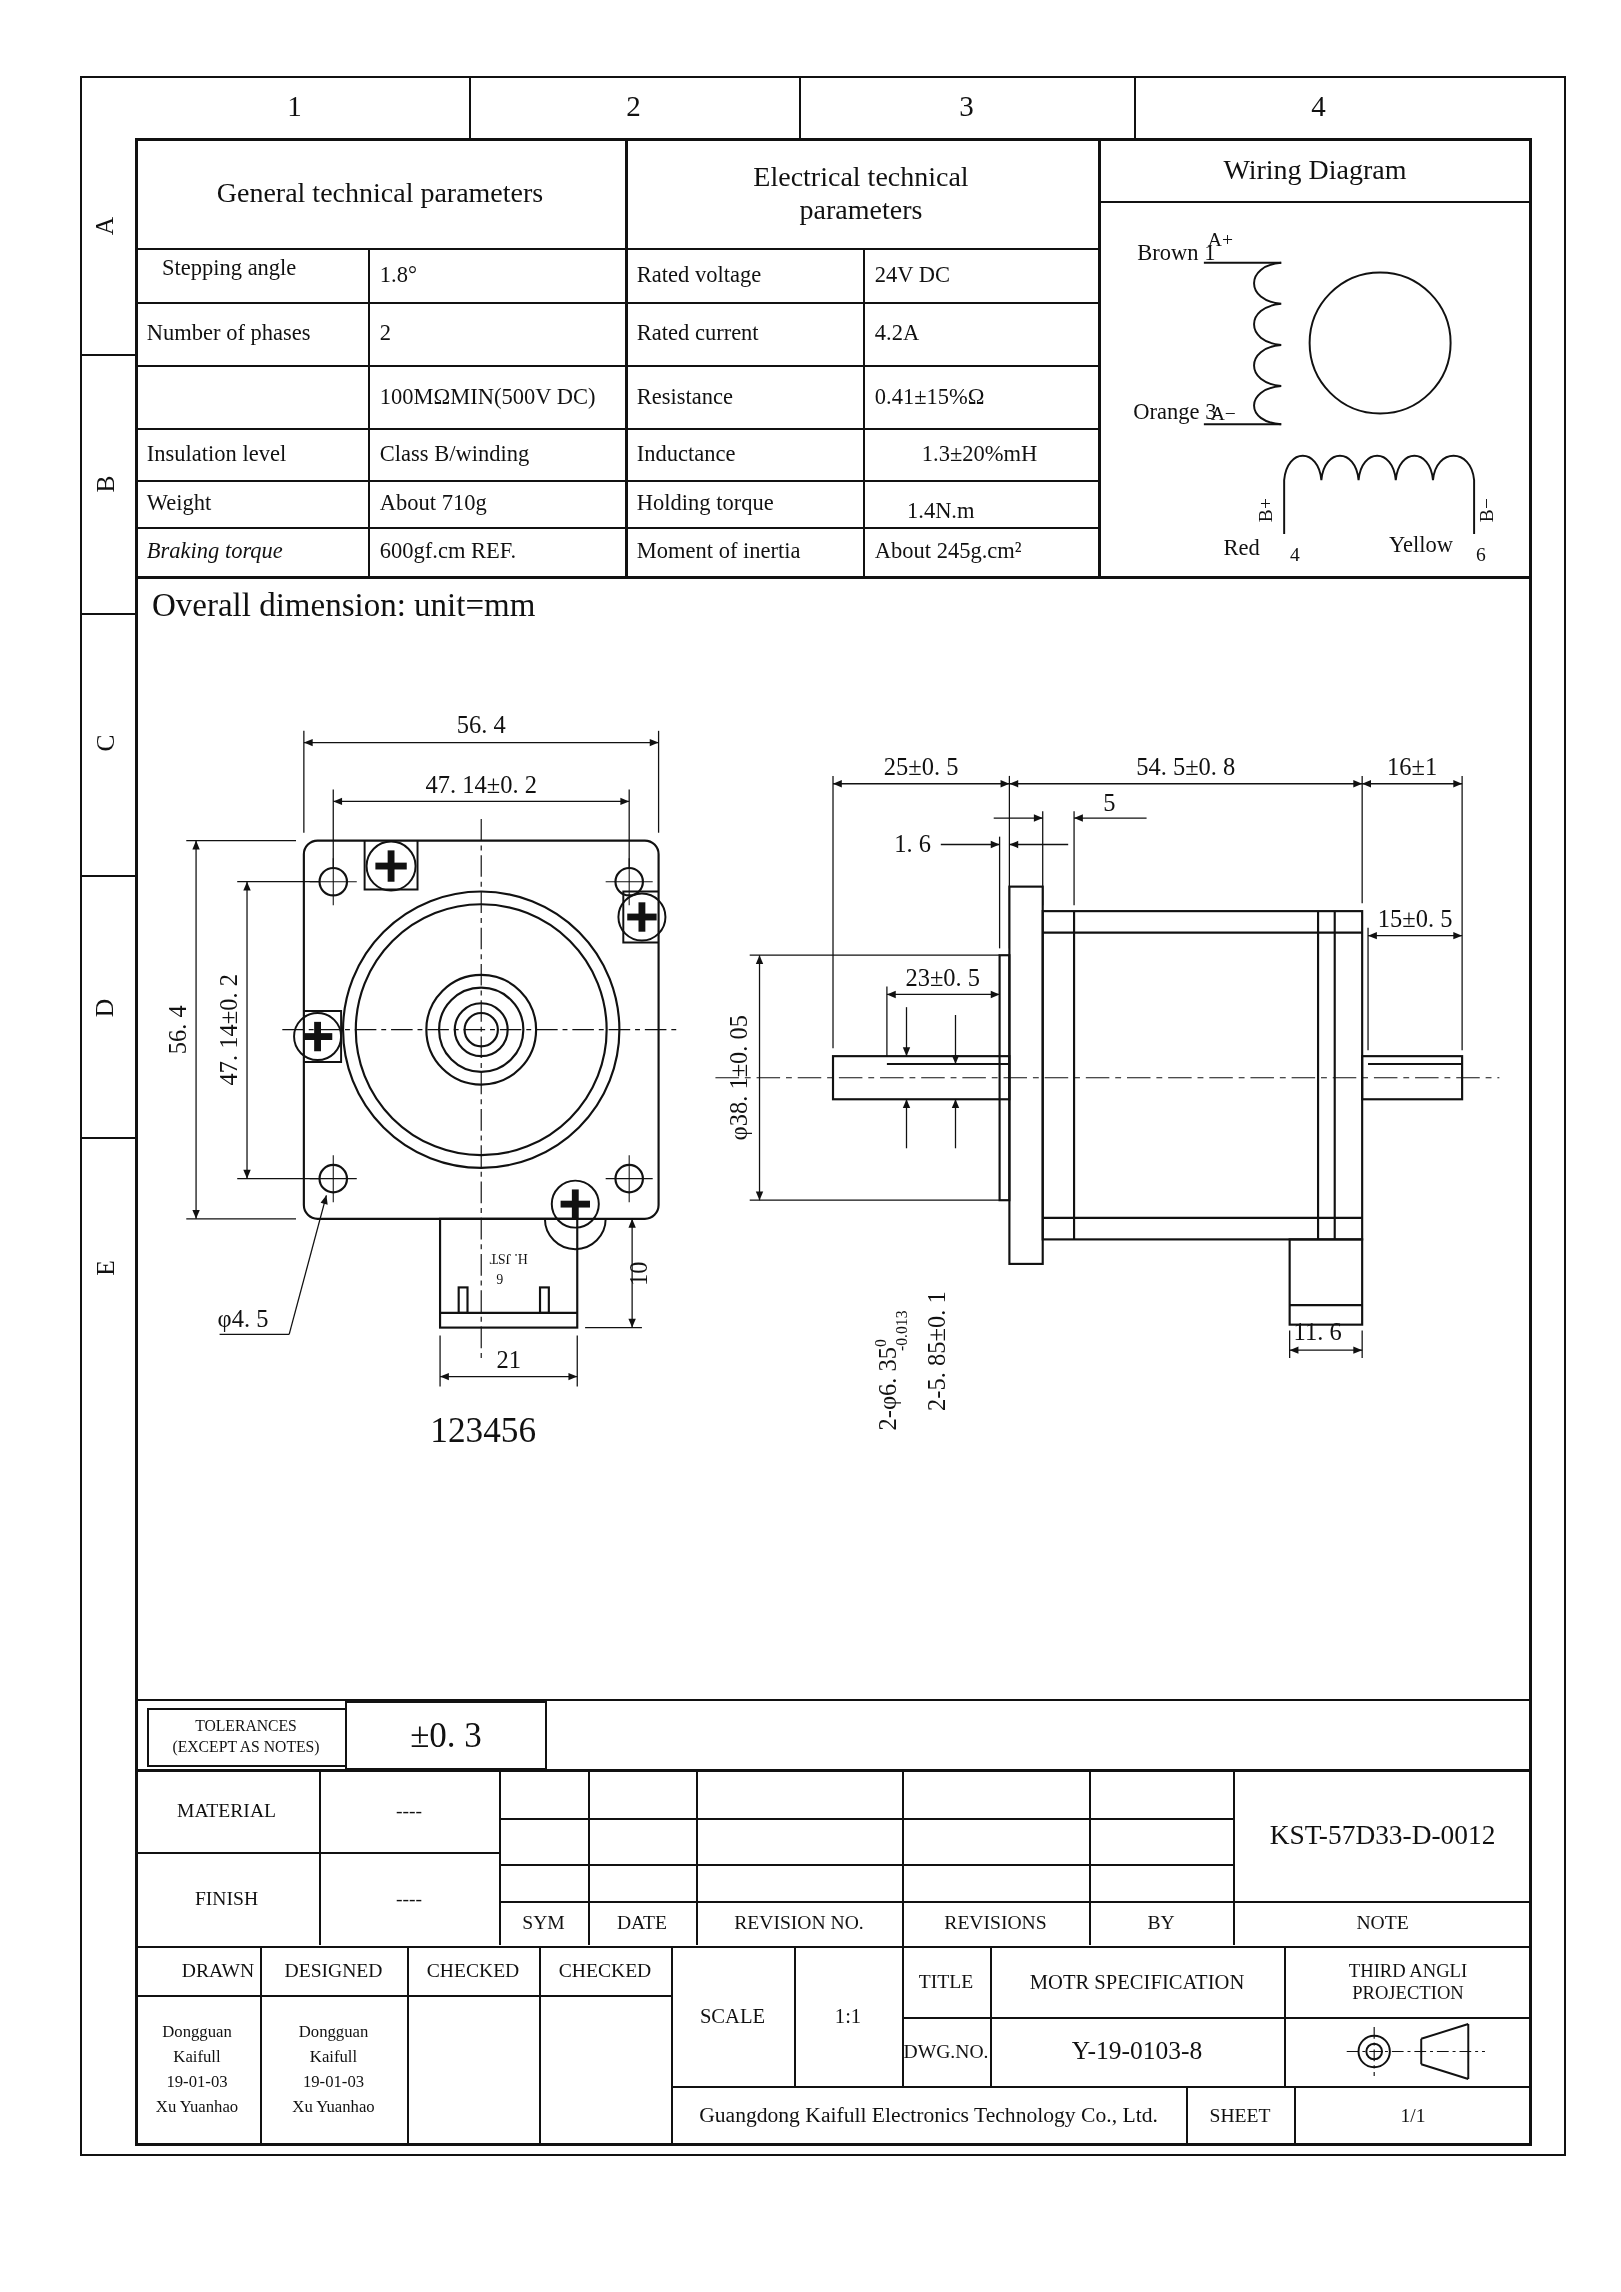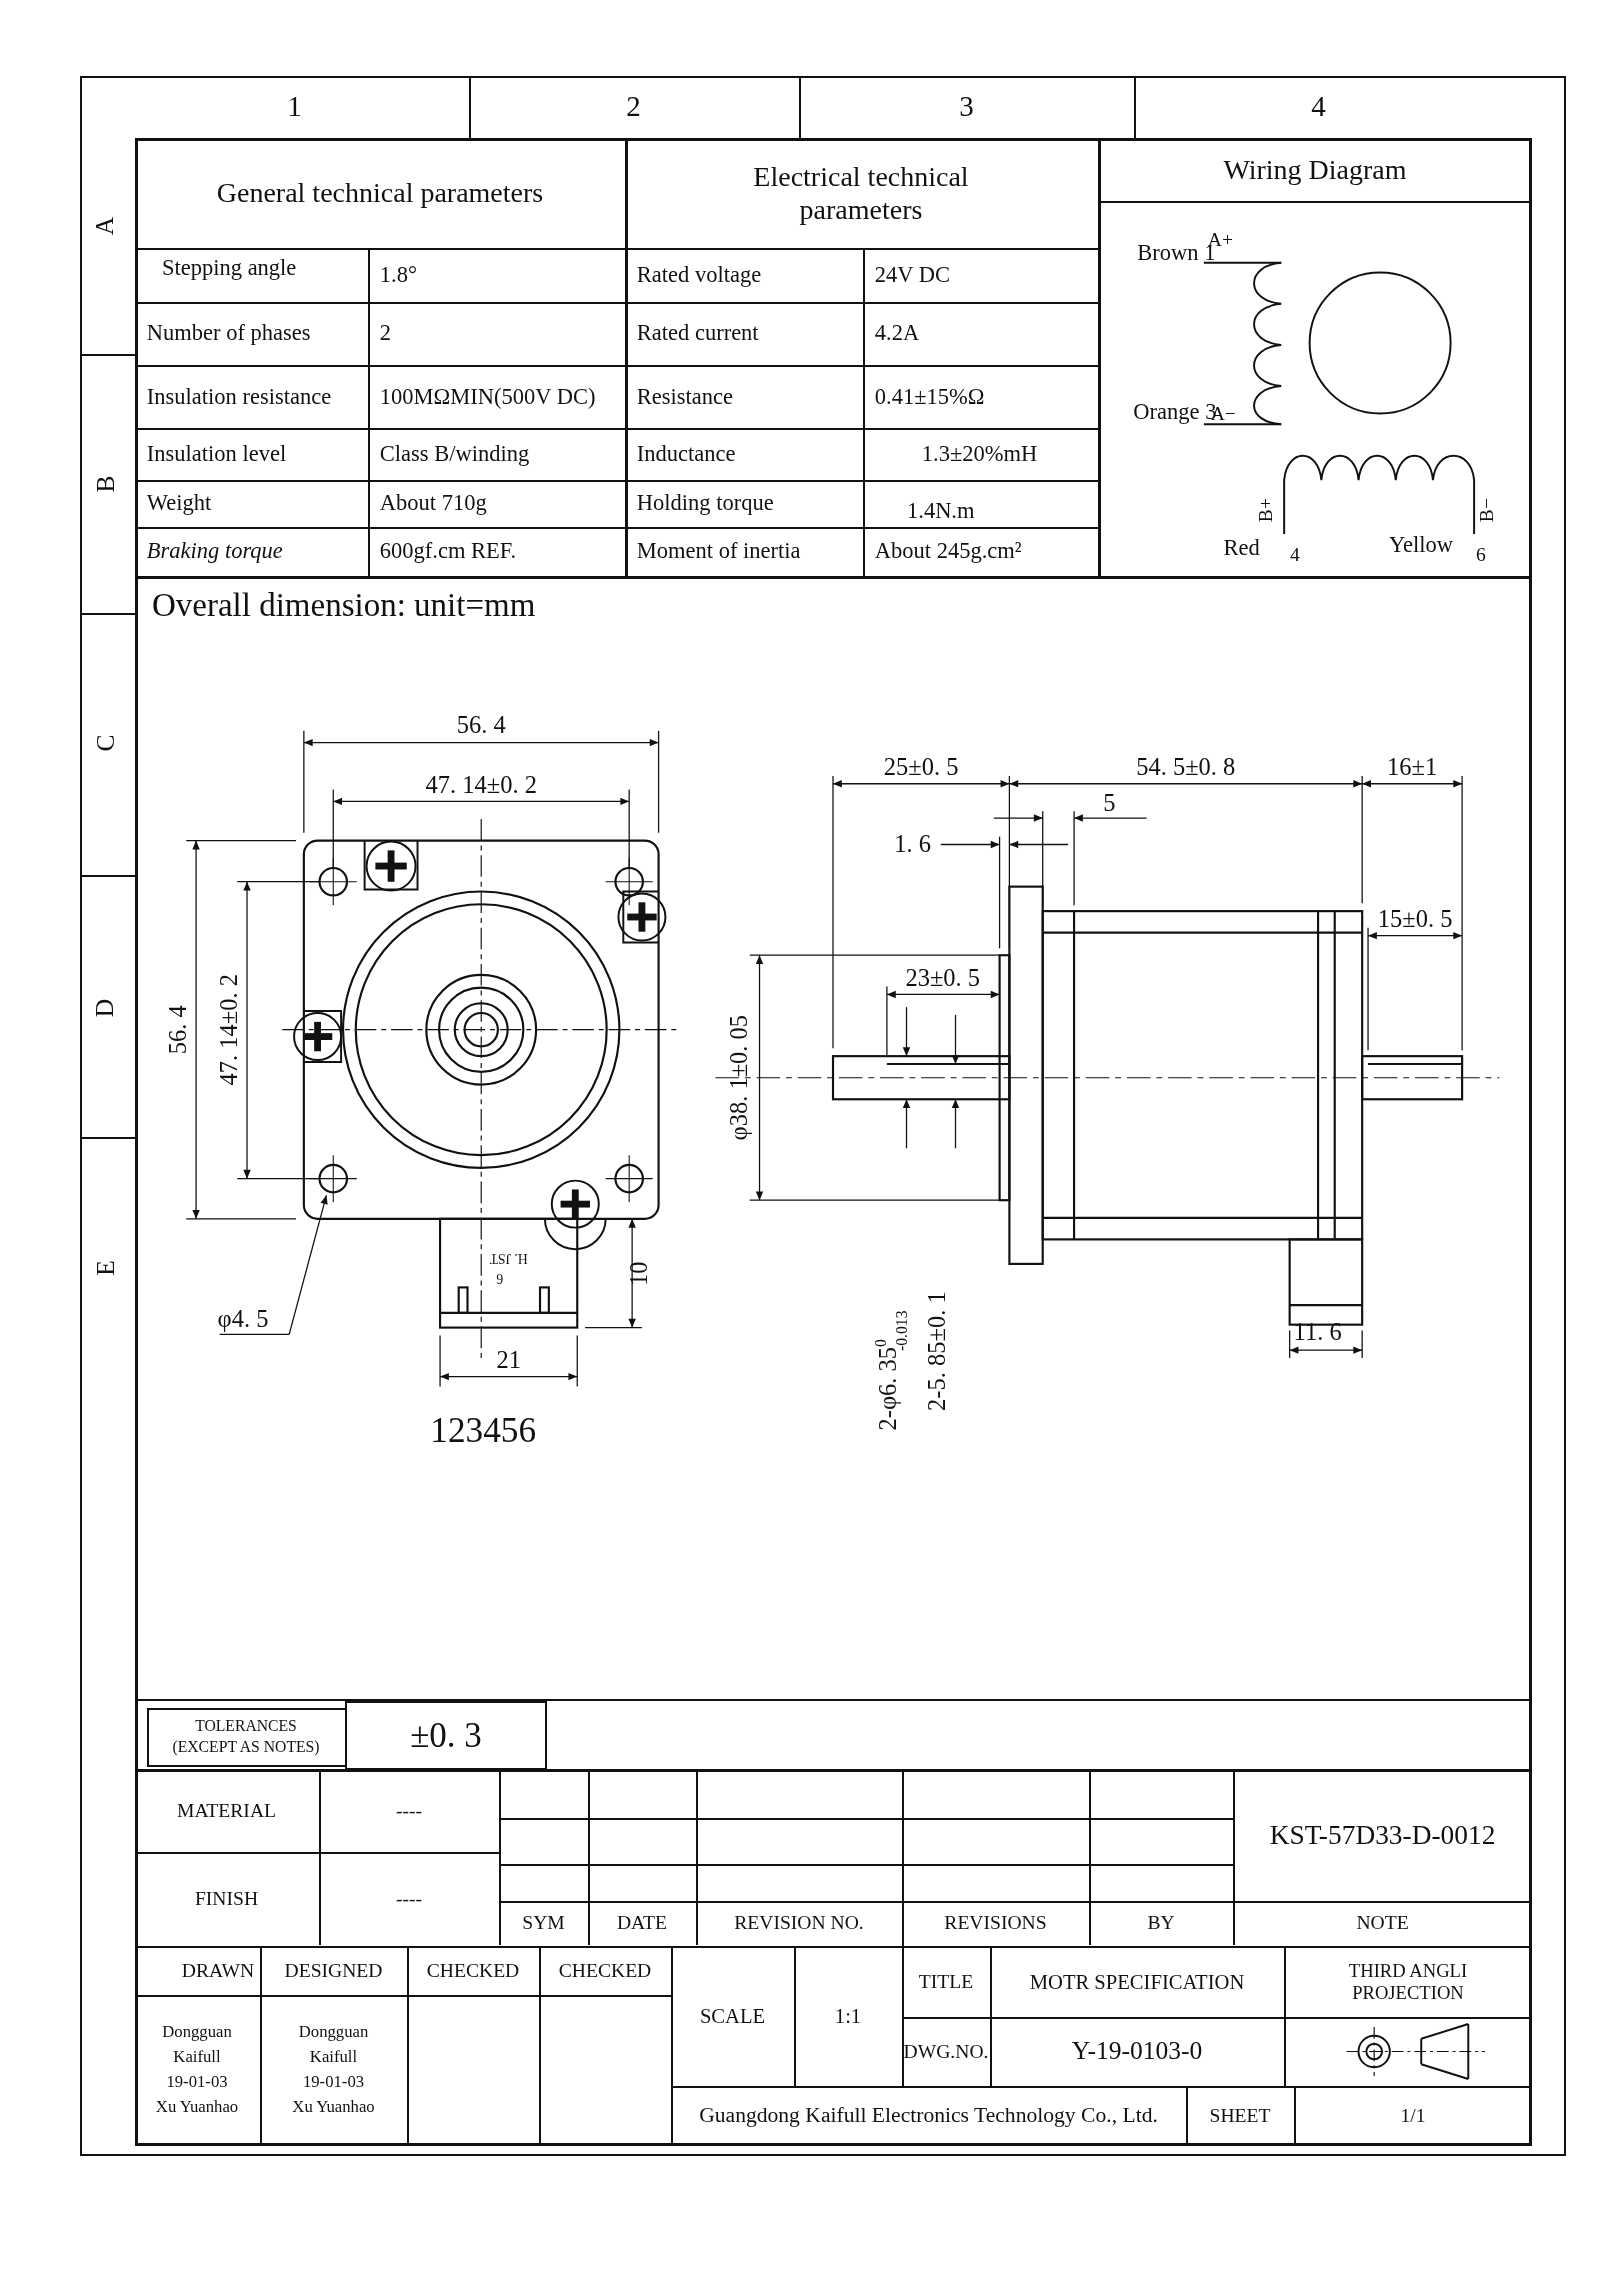--- a/index.html
+++ b/index.html
@@ -75,21 +75,20 @@
   <div class="cell cc hdr" style="left:135px;top:138px;width:490px;height:110px;">General technical parameters</div>
   <div class="cell cc hdr" style="left:625px;top:138px;width:472px;height:110px;">
       <span style="max-width:323px;">Electrical technical parameters</span>
     </div>
   <div class="cell cc hdr" style="left:1098px;top:138px;width:434px;height:63px;">Wiring Diagram</div>
 
   <div class="cell tlabel" style="left:135px;top:248px;width:232px;height:40px;padding-left:27px;">Stepping angle</div>
   <div class="cell tvalue" style="left:368px;top:248px;width:258px;height:54px;">1.8°</div>
   <div class="cell tlabel" style="left:135px;top:302px;width:232px;height:63px;">Number of phases</div>
   <div class="cell tvalue" style="left:368px;top:302px;width:258px;height:63px;">2</div>
-  <div class="cell tlabel" style="left:135px;top:365px;width:232px;height:64px;">Insulation resistance</div>
   <div class="cell tvalue" style="left:368px;top:365px;width:258px;height:64px;">100MΩMIN(500V DC)</div>
   <div class="cell tlabel" style="left:135px;top:428px;width:232px;height:52px;">Insulation level</div>
   <div class="cell tvalue" style="left:368px;top:428px;width:258px;height:52px;">Class B/winding</div>
   <div class="cell tlabel" style="left:135px;top:480px;width:232px;height:47px;">Weight</div>
   <div class="cell tvalue" style="left:368px;top:480px;width:258px;height:47px;">About 710g</div>
   <div class="cell tlabel" style="left:135px;top:527px;width:232px;height:49px;font-style:italic;">Braking torque</div>
   <div class="cell tvalue" style="left:368px;top:527px;width:258px;height:49px;">600gf.cm REF.</div>
 
   <div class="cell tlabel" style="left:625px;top:248px;width:237px;height:54px;">Rated voltage</div>
   <div class="cell tvalue" style="left:863px;top:248px;width:235px;height:54px;">24V DC</div>
@@ -361,21 +360,21 @@
     <span>Xu Yuanhao</span>
   </div>
   <div class="cell cc" style="left:671px;top:1946px;width:123px;height:140px;font-size:20.6px;">SCALE</div>
   <div class="cell cc" style="left:794px;top:1946px;width:108px;height:140px;font-size:20.6px;">1:1</div>
   <div class="cell cc" style="left:902px;top:1946px;width:88px;height:72px;font-size:19.6px;">TITLE</div>
   <div class="cell cc" style="left:990px;top:1946px;width:294px;height:72px;font-size:20.6px;">MOTR SPECIFICATION</div>
   <div class="cell cc" style="left:1284px;top:1946px;width:248px;height:72px;font-size:18.6px;text-align:center;">
       <span style="max-width:147px;">THIRD ANGLI PROJECTION</span>
     </div>
   <div class="cell cc" style="left:902px;top:2017px;width:88px;height:69px;font-size:19.6px;">DWG.NO.</div>
-  <div class="cell cc" style="left:990px;top:2017px;width:294px;height:69px;font-size:25.5px;">Y-19-0103-0</div>
+  <div class="cell cc" style="left:990px;top:2017px;width:294px;height:69px;font-size:25.5px;">Y-19-0103-8</div>
   <div class="cell cc" style="left:671px;top:2086px;width:515px;height:59px;font-size:21.6px;">Guangdong Kaifull Electronics Technology Co., Ltd.</div>
   <div class="cell cc" style="left:1186px;top:2086px;width:108px;height:59px;font-size:19.6px;">SHEET</div>
   <div class="cell cc" style="left:1294px;top:2086px;width:238px;height:59px;font-size:19.6px;">1/1</div>
 
   <svg style="position:absolute;left:1284px;top:2017px;" width="248" height="69" viewBox="0 0 253 70">
     <g stroke="#111" fill="none" stroke-width="2">
       <circle cx="92" cy="35" r="16"></circle>
       <circle cx="92" cy="35" r="8"></circle>
       <path d="M140,22 L140,48 M140,22 L188,7 M140,48 L188,63 M188,7 L188,63"></path>
     </g>

